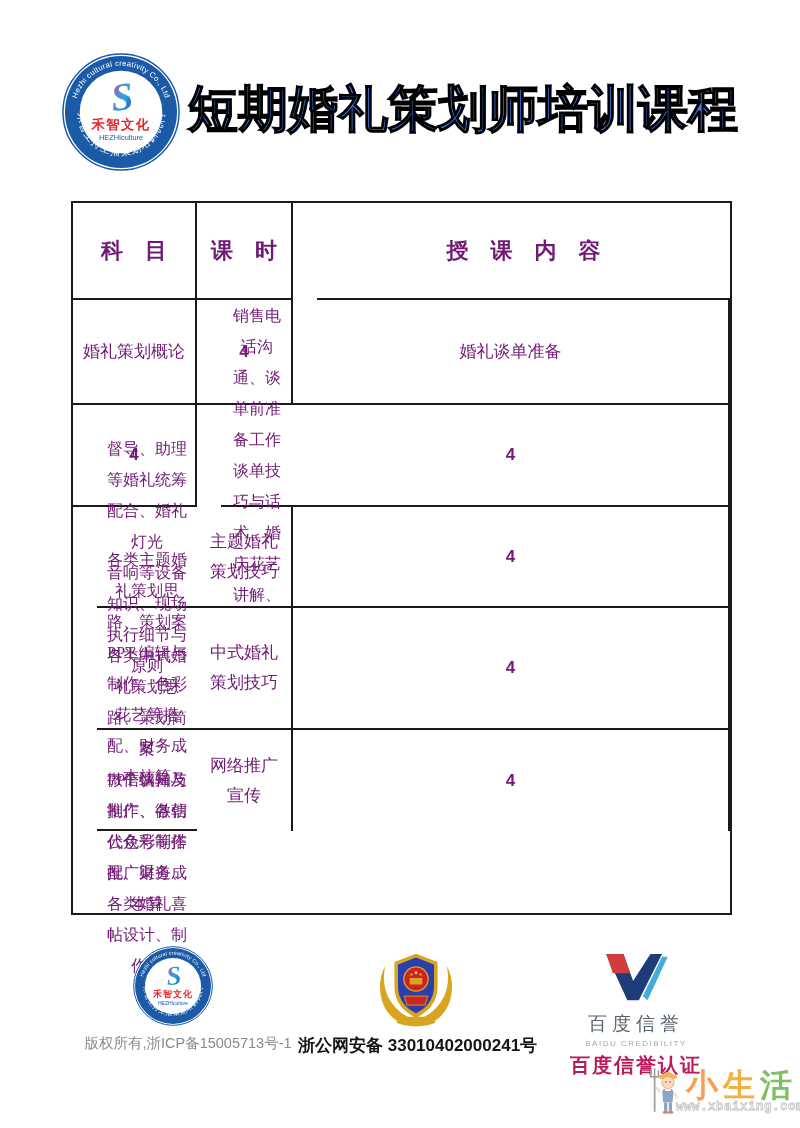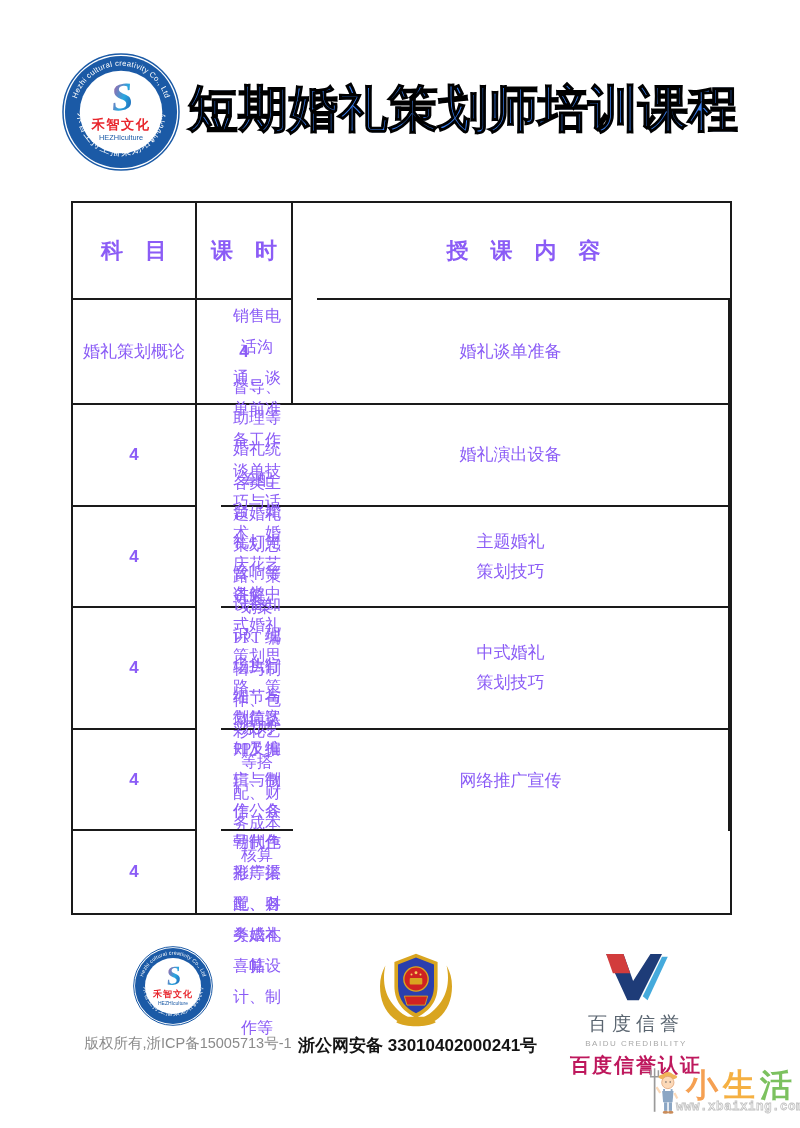--- a/index.html
+++ b/index.html
@@ -23,21 +23,21 @@
   
   .course-table {
     position:absolute; left:71px; top:201px;
     display:grid;
     grid-template-columns:124px 96px 437px;
     grid-template-rows:97px 105px 102px 101px 122px 101px 82px;
     border:2px solid #1a1a1a; background:#fff;
   }
   .cell {
     display:flex; align-items:center; justify-content:center;
-    text-align:center; white-space:pre-line; color:#8b5cf6;
+    text-align:center; white-space:pre-line; color:#701a75;
     border-right:2px solid #1a1a1a; border-bottom:2px solid #1a1a1a;
     padding:2px 6px;
   }
   .cell.last-col { border-right:none;margin-left:24px; }
   .cell.last-row { border-bottom:none; }
   .c-head   { font-size:22px; font-weight:600; }
   .c-subject{ font-size:17px; line-height:30px; }
   .c-hours  { font-size:17px; font-weight:700; font-family:"Liberation Sans", sans-serif; }
   .c-content{ font-size:16px; line-height:31px; }
 
@@ -119,21 +119,20 @@
     <div class="cell c-head last-col">授　课　内　容</div>
 
     <div class="cell c-subject">婚礼策划概论</div>
     <div class="cell c-hours">4</div>
 
     <div class="cell c-subject">婚礼谈单准备</div>
     <div class="cell c-hours">4</div>
     <div class="cell c-content last-col">销售电话沟通、谈单前准备工作
 谈单技巧与话术、婚庆花艺讲解、</div>
 
-    <div class="cell c-subject">婚礼演出设备</div>
     <div class="cell c-hours">4</div>
     <div class="cell c-content last-col">督导、助理等婚礼统筹配合、婚礼灯光
 音响等设备知识、现场执行细节与原则</div>
 
     <div class="cell c-subject">主题婚礼
 策划技巧</div>
     <div class="cell c-hours">4</div>
     <div class="cell c-content last-col">各类主题婚礼策划思路、策划案
 PPT 编辑与制作、色彩花艺等搭配、财务成本核算</div>
 

